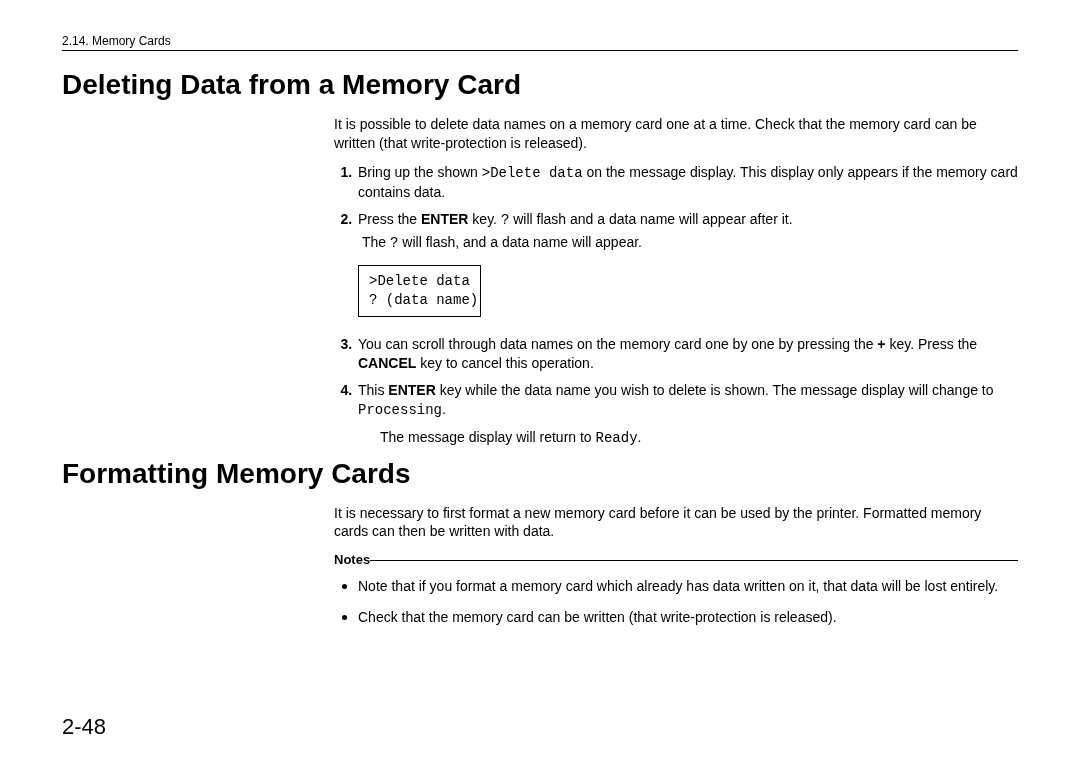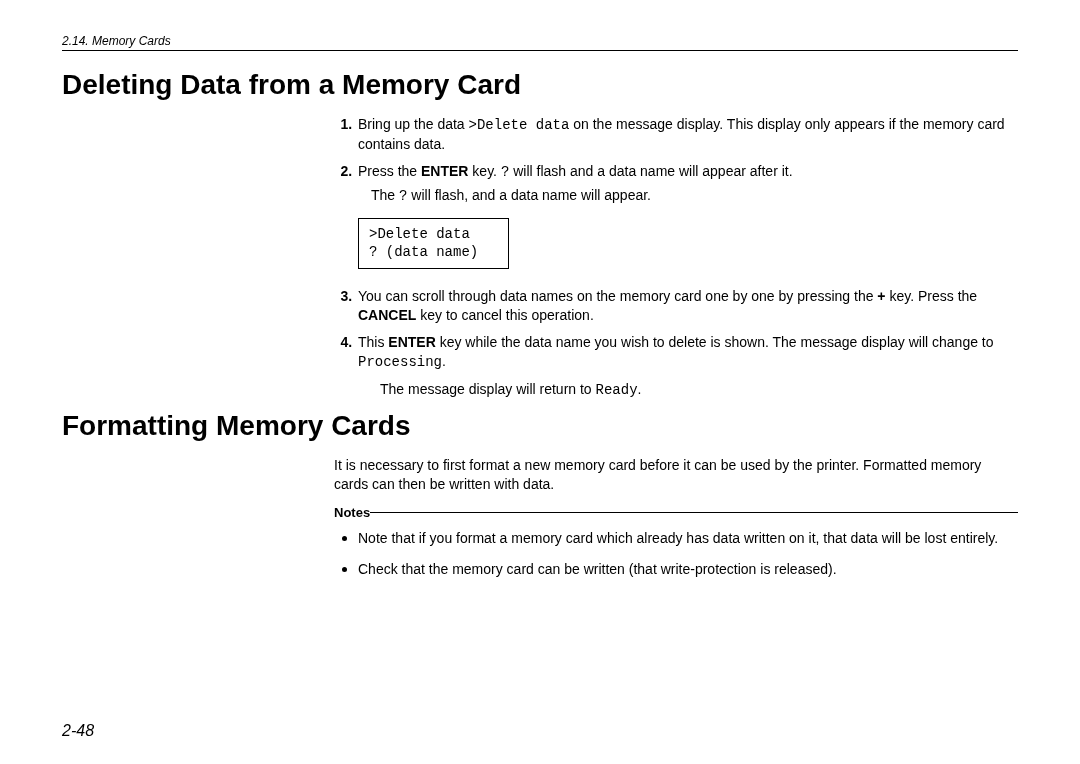--- a/index.html
+++ b/index.html
@@ -12,21 +12,20 @@
     height: 764px;
     box-sizing: border-box;
   }
   .page {
     padding: 34px 62px 28px 62px;
     box-sizing: border-box;
     height: 100%;
     position: relative;
   }
   .running-head {
-    font-style: italic;
     font-size: 12px;
     margin-bottom: 2px;
   }
   .head-rule {
     border: none;
     border-top: 1px solid #000;
     margin: 0 0 18px 0;
   }
   .h1 {
     font-size: 28px;
@@ -56,21 +55,21 @@
   .mono {
     font-family: "Courier New", Courier, monospace;
     font-size: 14px;
   }
   .bold {
     font-weight: bold;
   }
   .display-box {
     border: 1px solid #000;
     display: inline-block;
-    padding: 6px 30px 6px 10px;
+    padding: 6px 2px 6px 10px;
     margin: 4px 0 10px 0;
     font-family: "Courier New", Courier, monospace;
     font-size: 14px;
     line-height: 1.35;
     white-space: pre;
   }
   .notes-header {
     display: flex;
     align-items: center;
     margin: 8px 0 6px 0;
@@ -93,44 +92,44 @@
   ul.notes-list > li {
     margin-bottom: 10px;
   }
   ul.notes-list > li::marker {
     font-size: 16px;
   }
   .page-number {
     position: absolute;
     left: 62px;
     bottom: 24px;
-    font-style: italic;
-    font-size: 16px;
+    font-size: 22px;
     text-align: right;
   }
   .sub-para {
-    margin: 4px 0 8px 13px;
+    margin: 4px 0 8px 4px;
   }
   
 </style>
 </head>
 <body>
 
 <div class="page">
 
   <div class="running-head">2.14.  Memory Cards</div>
   <hr class="head-rule">
 
   <div class="h1">Deleting Data from a Memory Card</div>
 
   <div class="body-block">
+    <p class="para">It is possible to delete data names on a memory card one at a time.  Check that the memory card can be written (that write-protection is released).</p>
 
     <ol class="steps">
       <li>
-        <span>Bring up the data </span><span class="mono">&gt;Delete data</span><span> on the message display.  This display only appears if the memory card contains data.</span>
+        <span>Bring up the shown </span><span class="mono">&gt;Delete data</span><span> on the message display.  This display only appears if the memory card contains data.</span>
       </li>
       <li>
         <span>Press the </span><span class="bold">ENTER</span><span> key. </span><span class="mono">?</span><span> will flash and a data name will appear after it.</span>
         <div class="sub-para">
           <span>The </span><span class="mono">?</span><span> will flash, and a data name will appear.</span>
         </div>
         <div class="display-box"><span>&gt;Delete data</span>
 <span>? (data name)</span></div>
       </li>
       <li>

